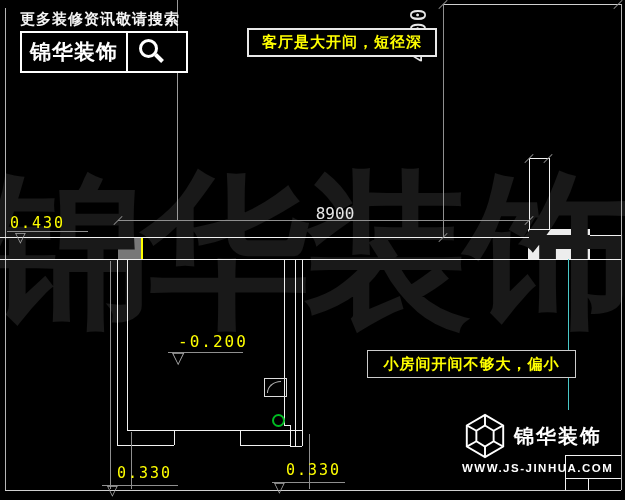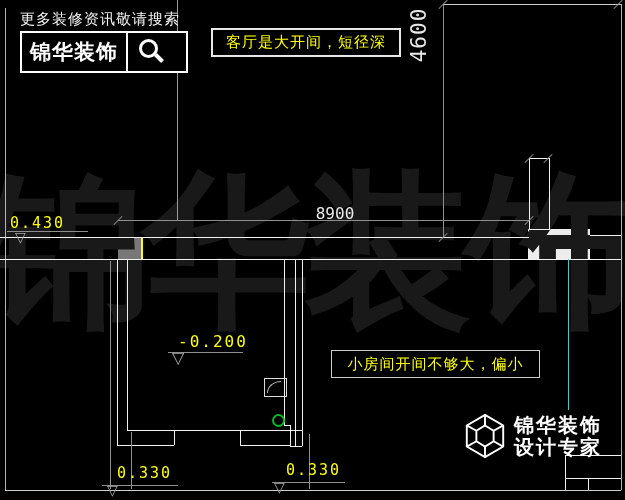--- a/index.html
+++ b/index.html
@@ -20,28 +20,28 @@
   .h,.v{position:absolute;background:var(--wall-white);z-index:8;}
   .h{height:1px;} .v{width:1px;}
   .dim{background:var(--dim-gray);}
   .tick{position:absolute;width:12px;height:1px;background:var(--dim-gray);transform:rotate(-45deg);z-index:9;}
   .fill{position:absolute;z-index:4;}
   .outline{position:absolute;border:1px solid var(--wall-white);background:transparent;z-index:8;}
   .cadnum{position:absolute;color:#e8e8e8;font-family:"DejaVu Sans Mono","Liberation Mono",monospace;z-index:10;}
   .elev{position:absolute;color:var(--annotation-yellow);font-family:"DejaVu Sans Mono","Liberation Mono",monospace;
         font-size:15px;letter-spacing:2px;z-index:10;white-space:nowrap;}
   .tri{position:absolute;color:#a8a8a8;font-size:14px;z-index:10;line-height:1;}
-  .notebox{position:absolute;background:#000;color:var(--annotation-yellow);font-weight:normal;
+  .notebox{position:absolute;background:#000;color:var(--annotation-yellow);font-weight:bold;
            display:flex;align-items:center;justify-content:center;letter-spacing:1px;
-           z-index:12;white-space:nowrap;}
+           z-index:12;white-space:nowrap;margin-left:36px;}
   #watermark{position:absolute;left:-20px;top:168px;font-size:168px;font-weight:bold;
              font-family:"Liberation Serif","DejaVu Serif",serif;color:var(--watermark-gray);
              letter-spacing:-6px;white-space:nowrap;z-index:6;line-height:1;}
   
-  #tagline{position:absolute;left:20px;top:10px;color:#f5f5f5;font-size:15px;font-weight:normal;
+  #tagline{position:absolute;left:20px;top:10px;color:#f5f5f5;font-size:15px;font-weight:bold;
            letter-spacing:1px;z-index:12;}
   #brandbox{position:absolute;left:20px;top:31px;width:164px;height:38px;border:2px solid #fff;
             display:flex;z-index:12;background:#000;}
   #brandbox .name{width:104px;color:#fff;font-size:21px;font-weight:bold;display:flex;
                   align-items:center;justify-content:center;letter-spacing:1px;}
   #brandbox .sep{width:2px;background:#fff;}
   #brandbox .mag{position:relative;flex:1;}
   #brandbox .lens{position:absolute;left:11px;top:6px;width:13px;height:13px;border:3px solid #fff;border-radius:50%;}
   #brandbox .handle{position:absolute;left:26px;top:23px;width:10px;height:4px;background:#fff;transform:rotate(45deg);}
   
@@ -159,18 +159,18 @@
           <line x1="24" y1="2" x2="24" y2="13"></line>
           <line x1="43" y1="13" x2="33" y2="18.5"></line>
           <line x1="43" y1="35" x2="33" y2="29.5"></line>
           <line x1="24" y1="46" x2="24" y2="35"></line>
           <line x1="5" y1="35" x2="15" y2="29.5"></line>
           <line x1="5" y1="13" x2="15" y2="18.5"></line>
         </g>
       </svg>
       <div>
         <div class="t1">锦华装饰</div>
-        <div class="t2">设计专家</div>
       </div>
     </div>
+    <div class="web">WWW.JS-JINHUA.COM</div>
   </div>
 
 </div>
 
 </body></html>

